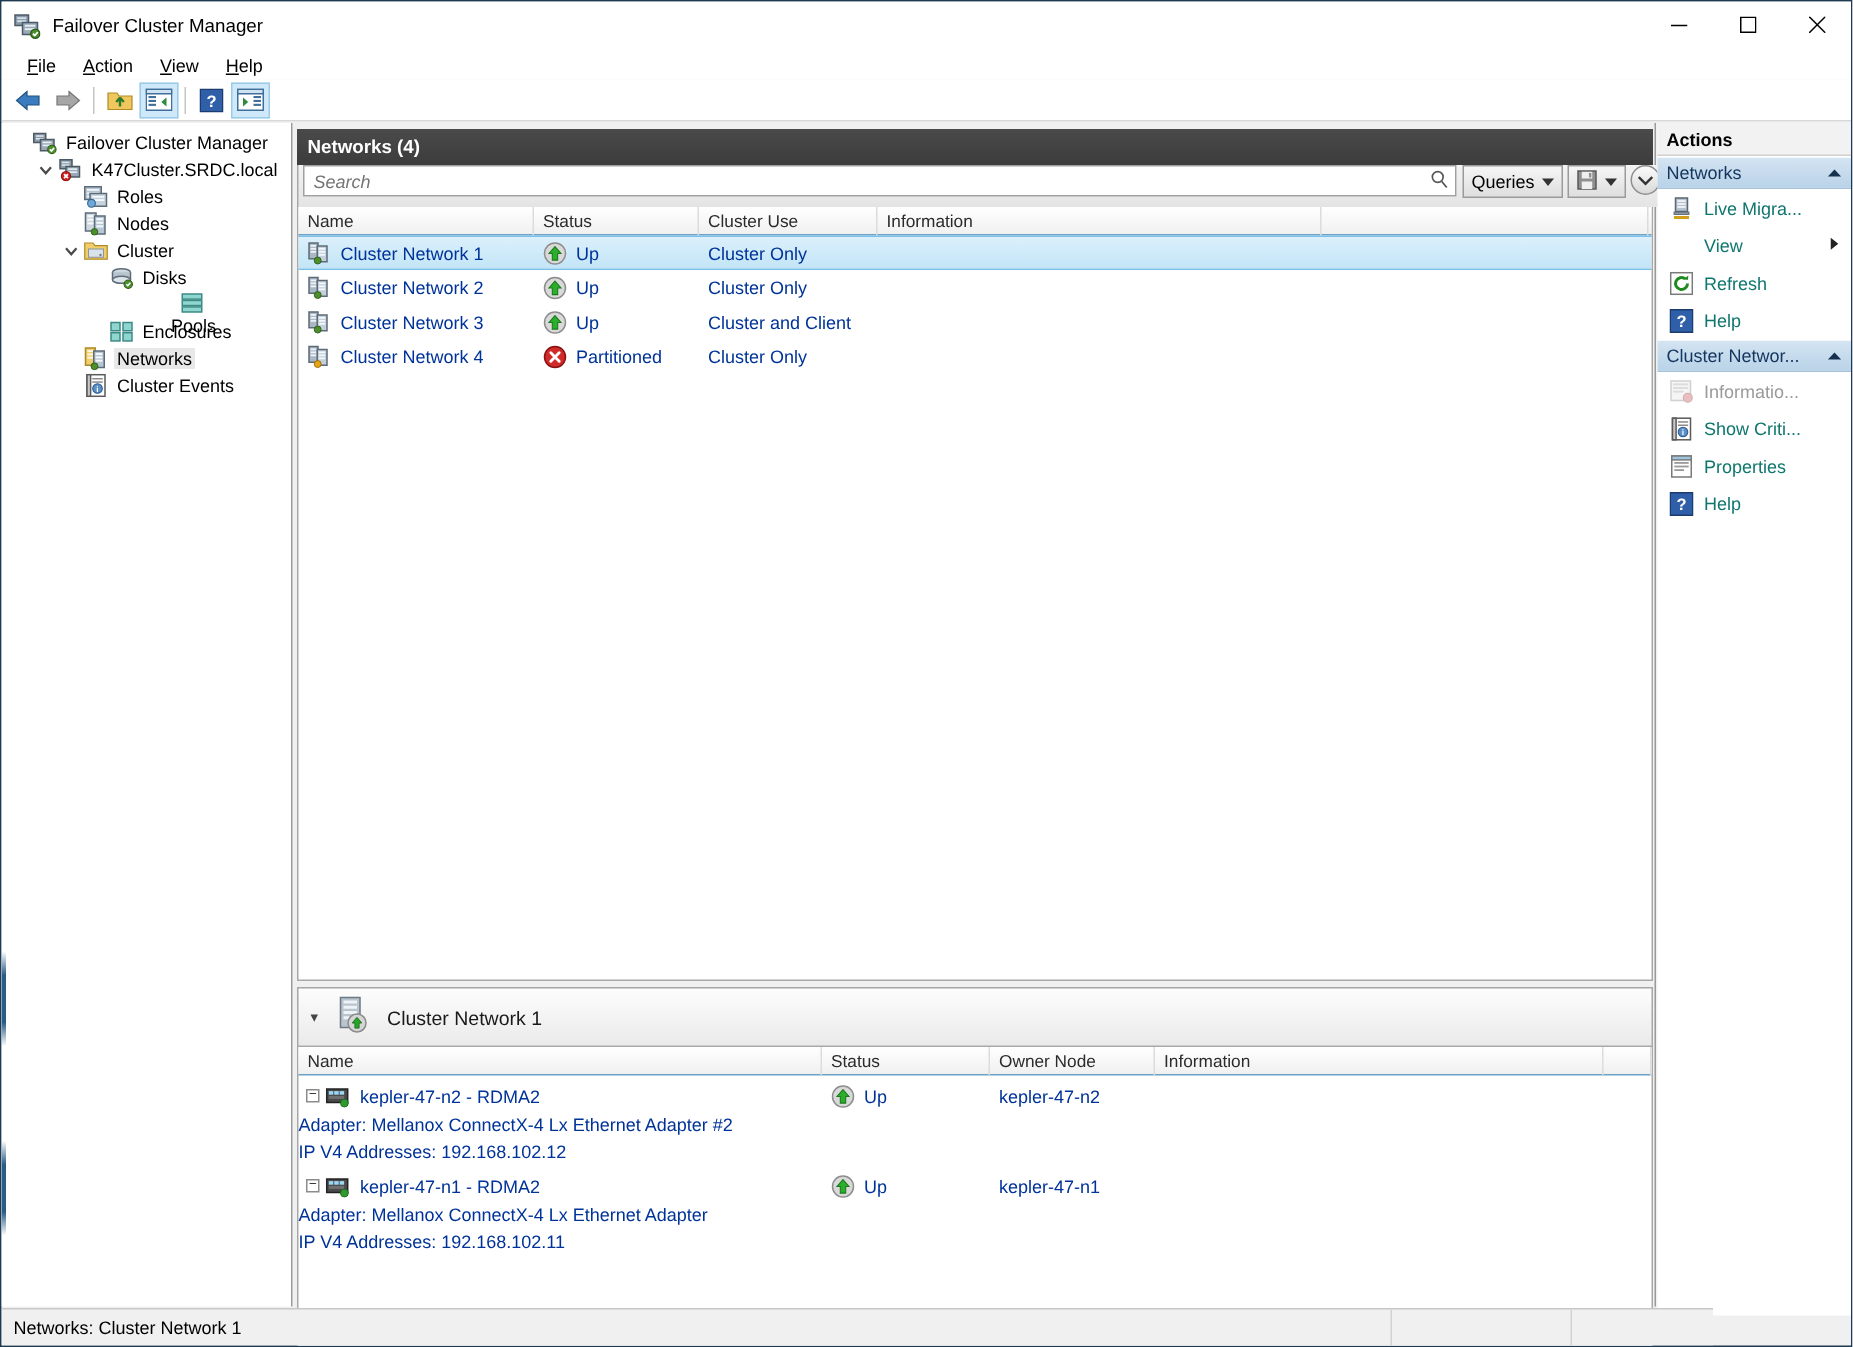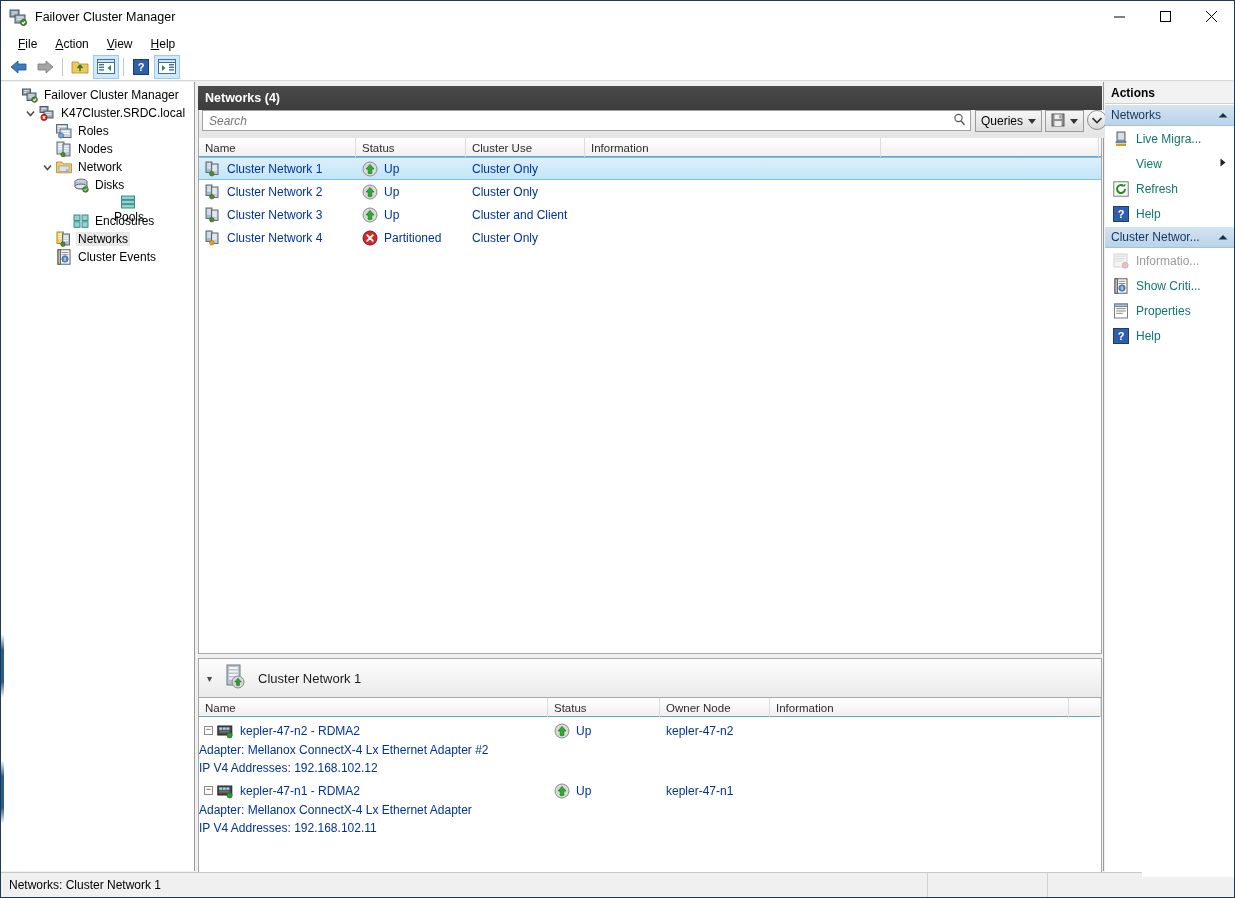--- a/index.html
+++ b/index.html
@@ -363,21 +363,21 @@
               <path d="M1 2.5 L4.5 6.5 L8 2.5" fill="none" stroke="#4a4a4a" stroke-width="1.5"></path>
             </svg>
           </span>
           <span class="ticon">
             <svg width="16" height="16" viewBox="0 0 16 16">
               <path d="M0.5 3 h5.5 l1.3 1.8 H15.5 v9 H0.5 Z" fill="#f2cd6b" stroke="#ad8a26" stroke-width="0.8"></path>
         <rect x="3" y="7" width="10" height="5.5" fill="#dbe3ea" stroke="#8a97a3" stroke-width="0.7"></rect>
         <circle cx="11" cy="11" r="0.8" fill="#6d7a86"></circle>
             </svg>
           </span>
-          <span class="tlabel">Network</span>
+          <span class="tlabel">Cluster</span>
         </div>
         <div class="tree-row" style="padding-left: 55px;">
           <span class="twisty"></span>
           <span class="ticon">
             <svg width="16" height="16" viewBox="0 0 16 16">
               <ellipse cx="8" cy="4.5" rx="6" ry="2.4" fill="#cfd8e0" stroke="#5f6c79"></ellipse>
         <path d="M2 4.5 v5 a6 2.4 0 0 0 12 0 v-5" fill="#b7c3cd" stroke="#5f6c79"></path>
         <ellipse cx="8" cy="9.5" rx="6" ry="2.4" fill="#dde5ec" stroke="#5f6c79"></ellipse>
         <circle cx="12.5" cy="12.5" r="2.8" fill="#4c8f2b" stroke="#2e5c19" stroke-width="0.7"></circle>
         <path d="M11.2 12.5 l1 1 1.7-2" stroke="#fff" stroke-width="1" fill="none"></path>

